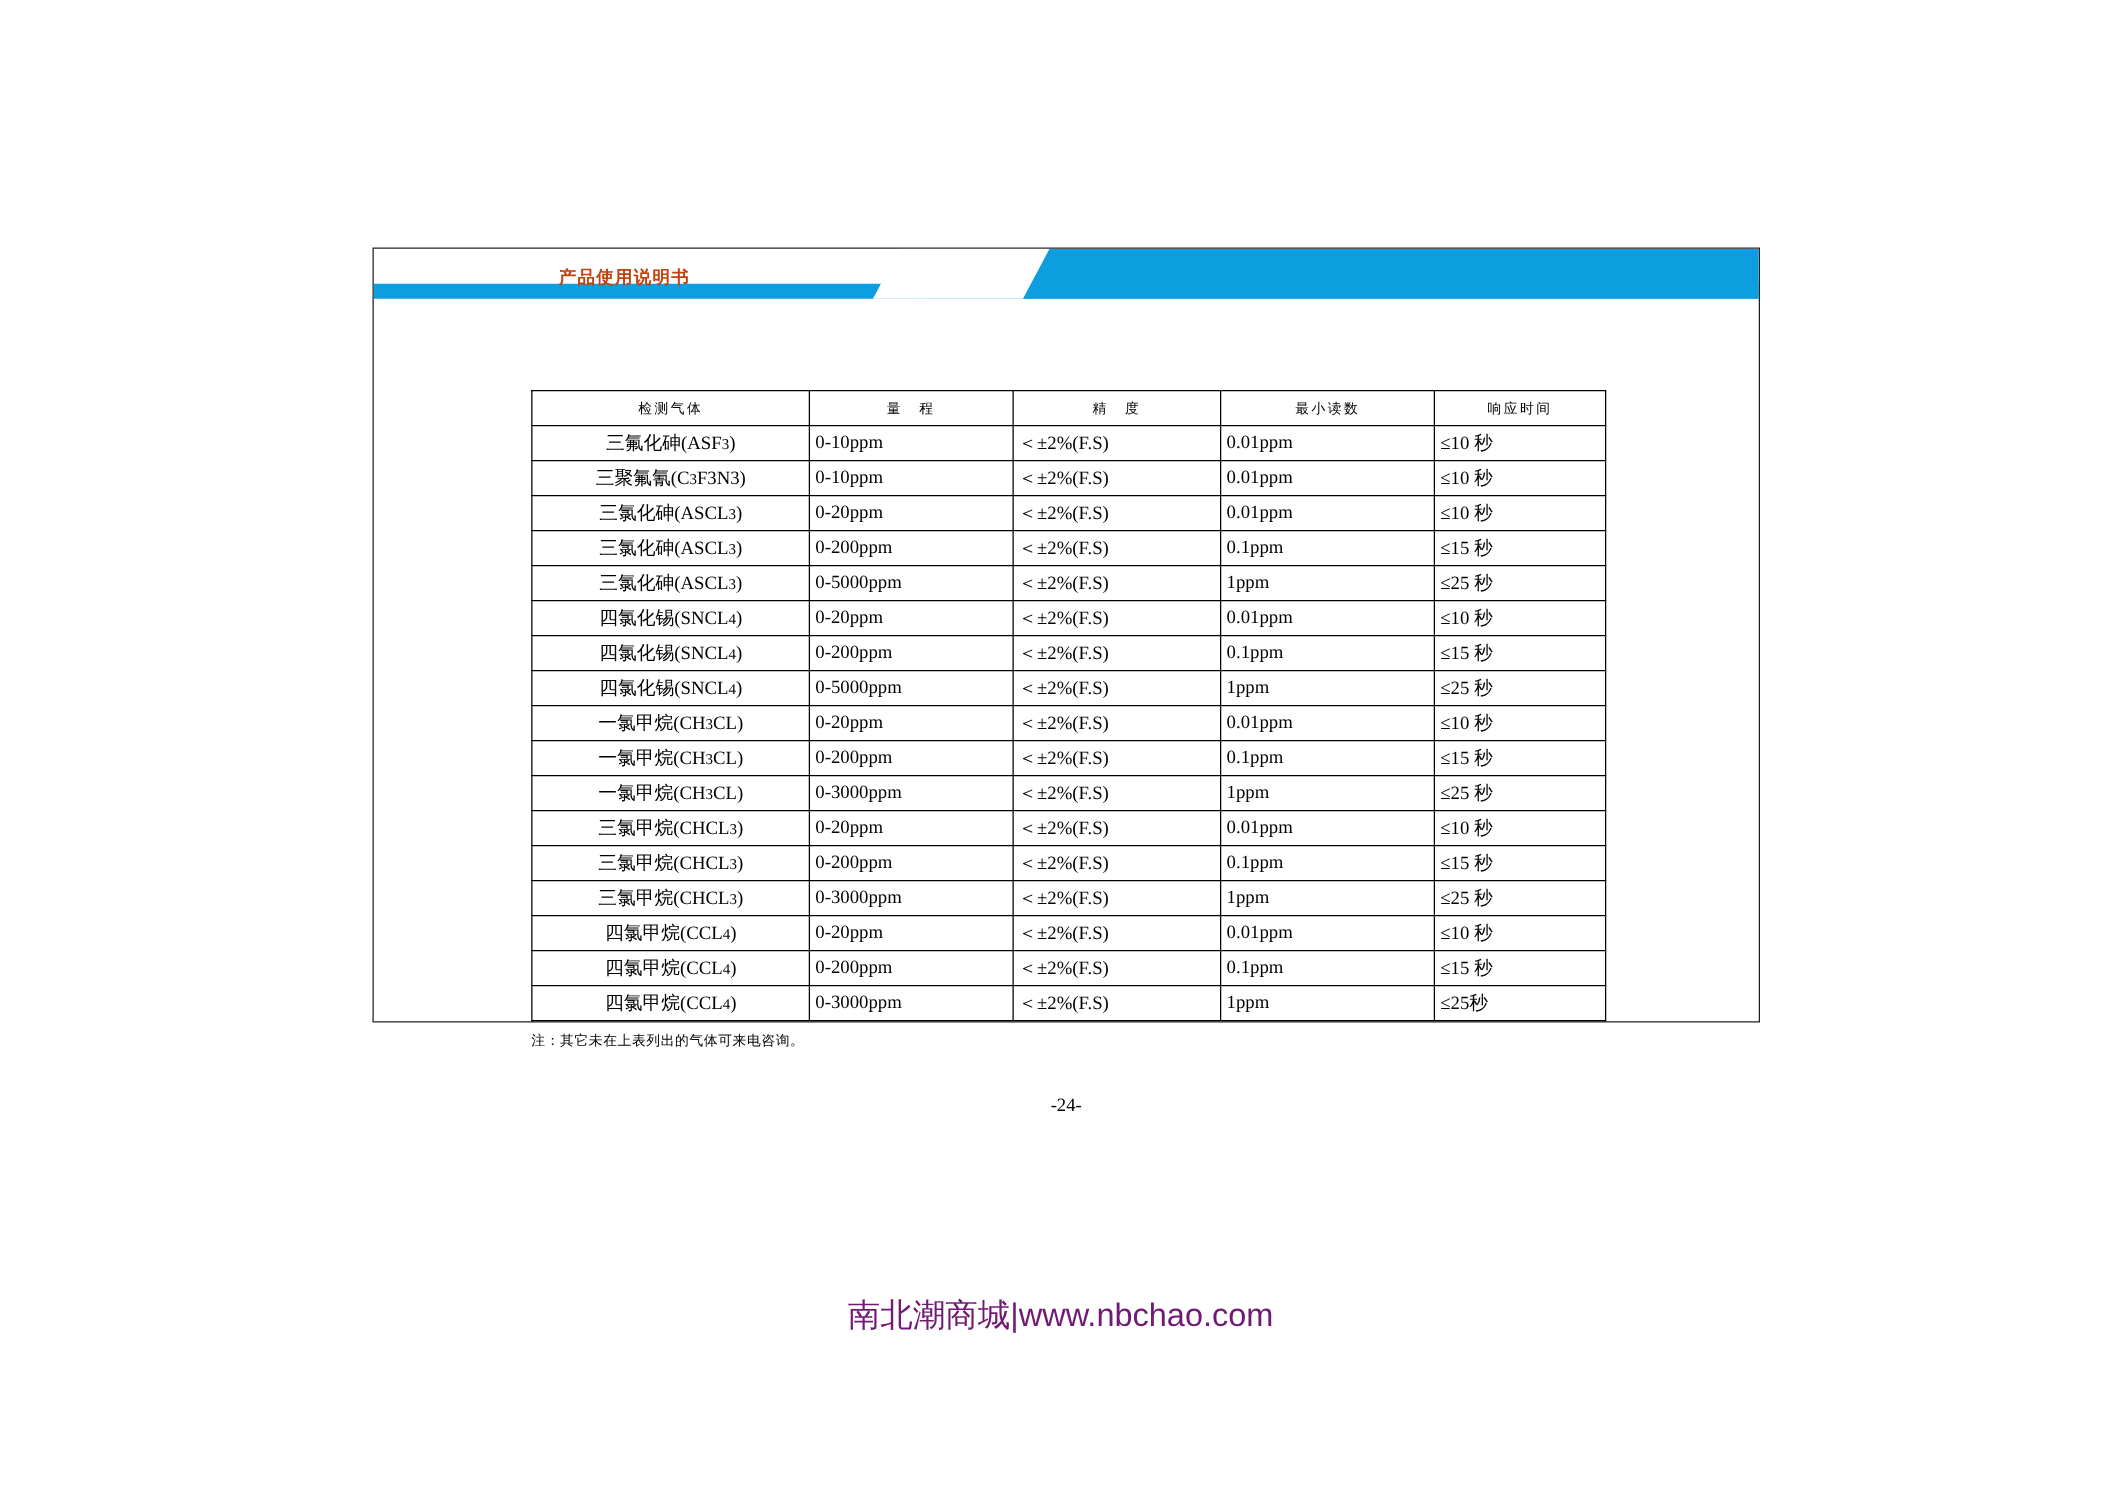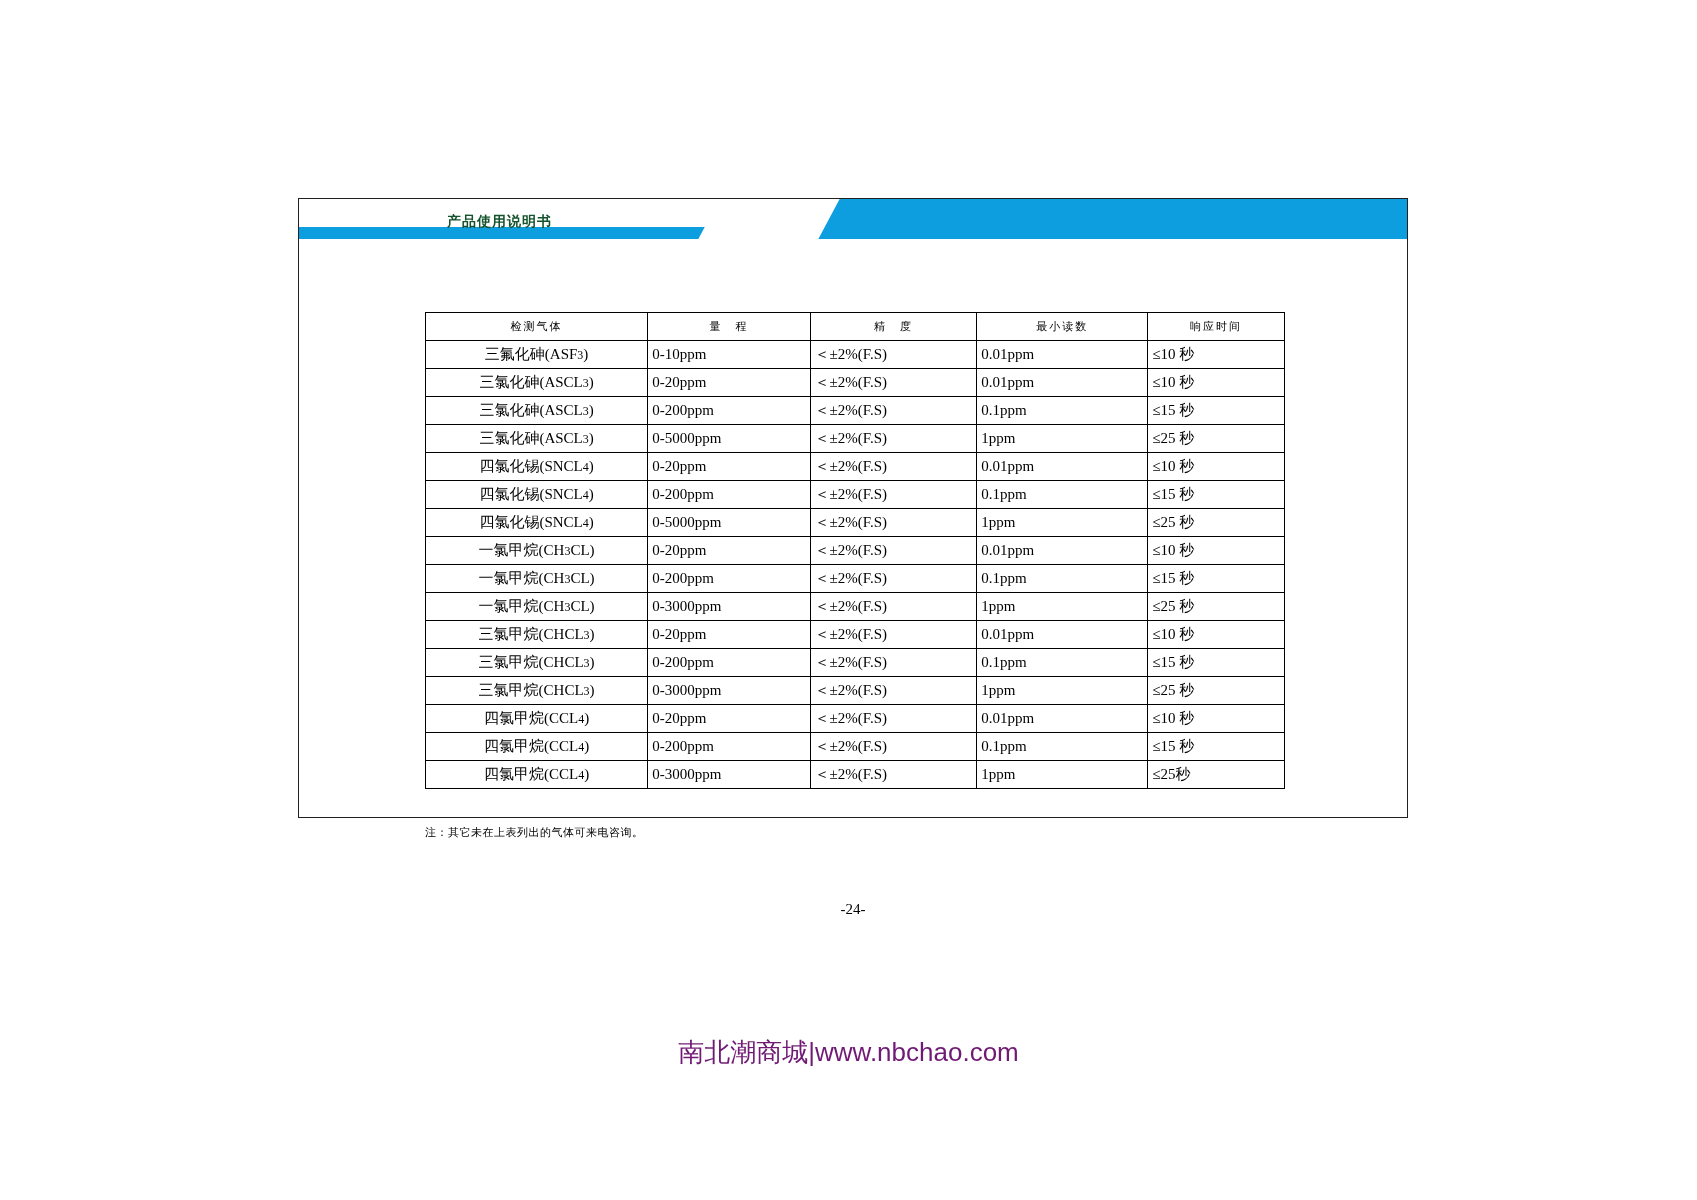--- a/index.html
+++ b/index.html
@@ -60,21 +60,21 @@
     transform: skewX(-28deg);
   }
   .hdr-title {
     position: absolute;
     left: 148px;
     top: 14px;
     font-family: Liberation Mono, monospace;
     font-weight: bold;
     font-size: 14px;
     letter-spacing: 1px;
-    color: #14532d;
+    color: #c2410c;
     z-index: 5;
   }
 
   
   .table-wrap {
     position: absolute;
     left: 126px;
     top: 113px;
     width: 860px;
   }
@@ -123,21 +123,20 @@
   }
 
   .pagenum {
     position: absolute;
     left: 0;
     right: 0;
     top: 678px;
     text-align: center;
     font-size: 15px;
     color: #000;
-    margin-top: 24px;
   }
 
   .footer {
     position: absolute;
     left: 0;
     right: 0;
     top: 1035px;
     text-align: center;
     font-size: 26px;
     color: #701a75;
@@ -176,20 +175,27 @@
       </thead>
       <tbody id="spec-body">
           <tr>
             <td class="gas">三氟化砷(ASF<span class="sub">3</span>)</td>
             <td class="range">0-10ppm</td>
             <td class="acc">＜±2%(F.S)</td>
             <td class="minr">0.01ppm</td>
             <td class="resp">≤10 秒</td>
           </tr>
           <tr>
+            <td class="gas">三聚氟氰(C<span class="sub">3</span>F3N3)</td>
+            <td class="range">0-10ppm</td>
+            <td class="acc">＜±2%(F.S)</td>
+            <td class="minr">0.01ppm</td>
+            <td class="resp">≤10 秒</td>
+          </tr>
+          <tr>
             <td class="gas">三氯化砷(ASCL<span class="sub">3</span>)</td>
             <td class="range">0-20ppm</td>
             <td class="acc">＜±2%(F.S)</td>
             <td class="minr">0.01ppm</td>
             <td class="resp">≤10 秒</td>
           </tr>
           <tr>
             <td class="gas">三氯化砷(ASCL<span class="sub">3</span>)</td>
             <td class="range">0-200ppm</td>
             <td class="acc">＜±2%(F.S)</td>

